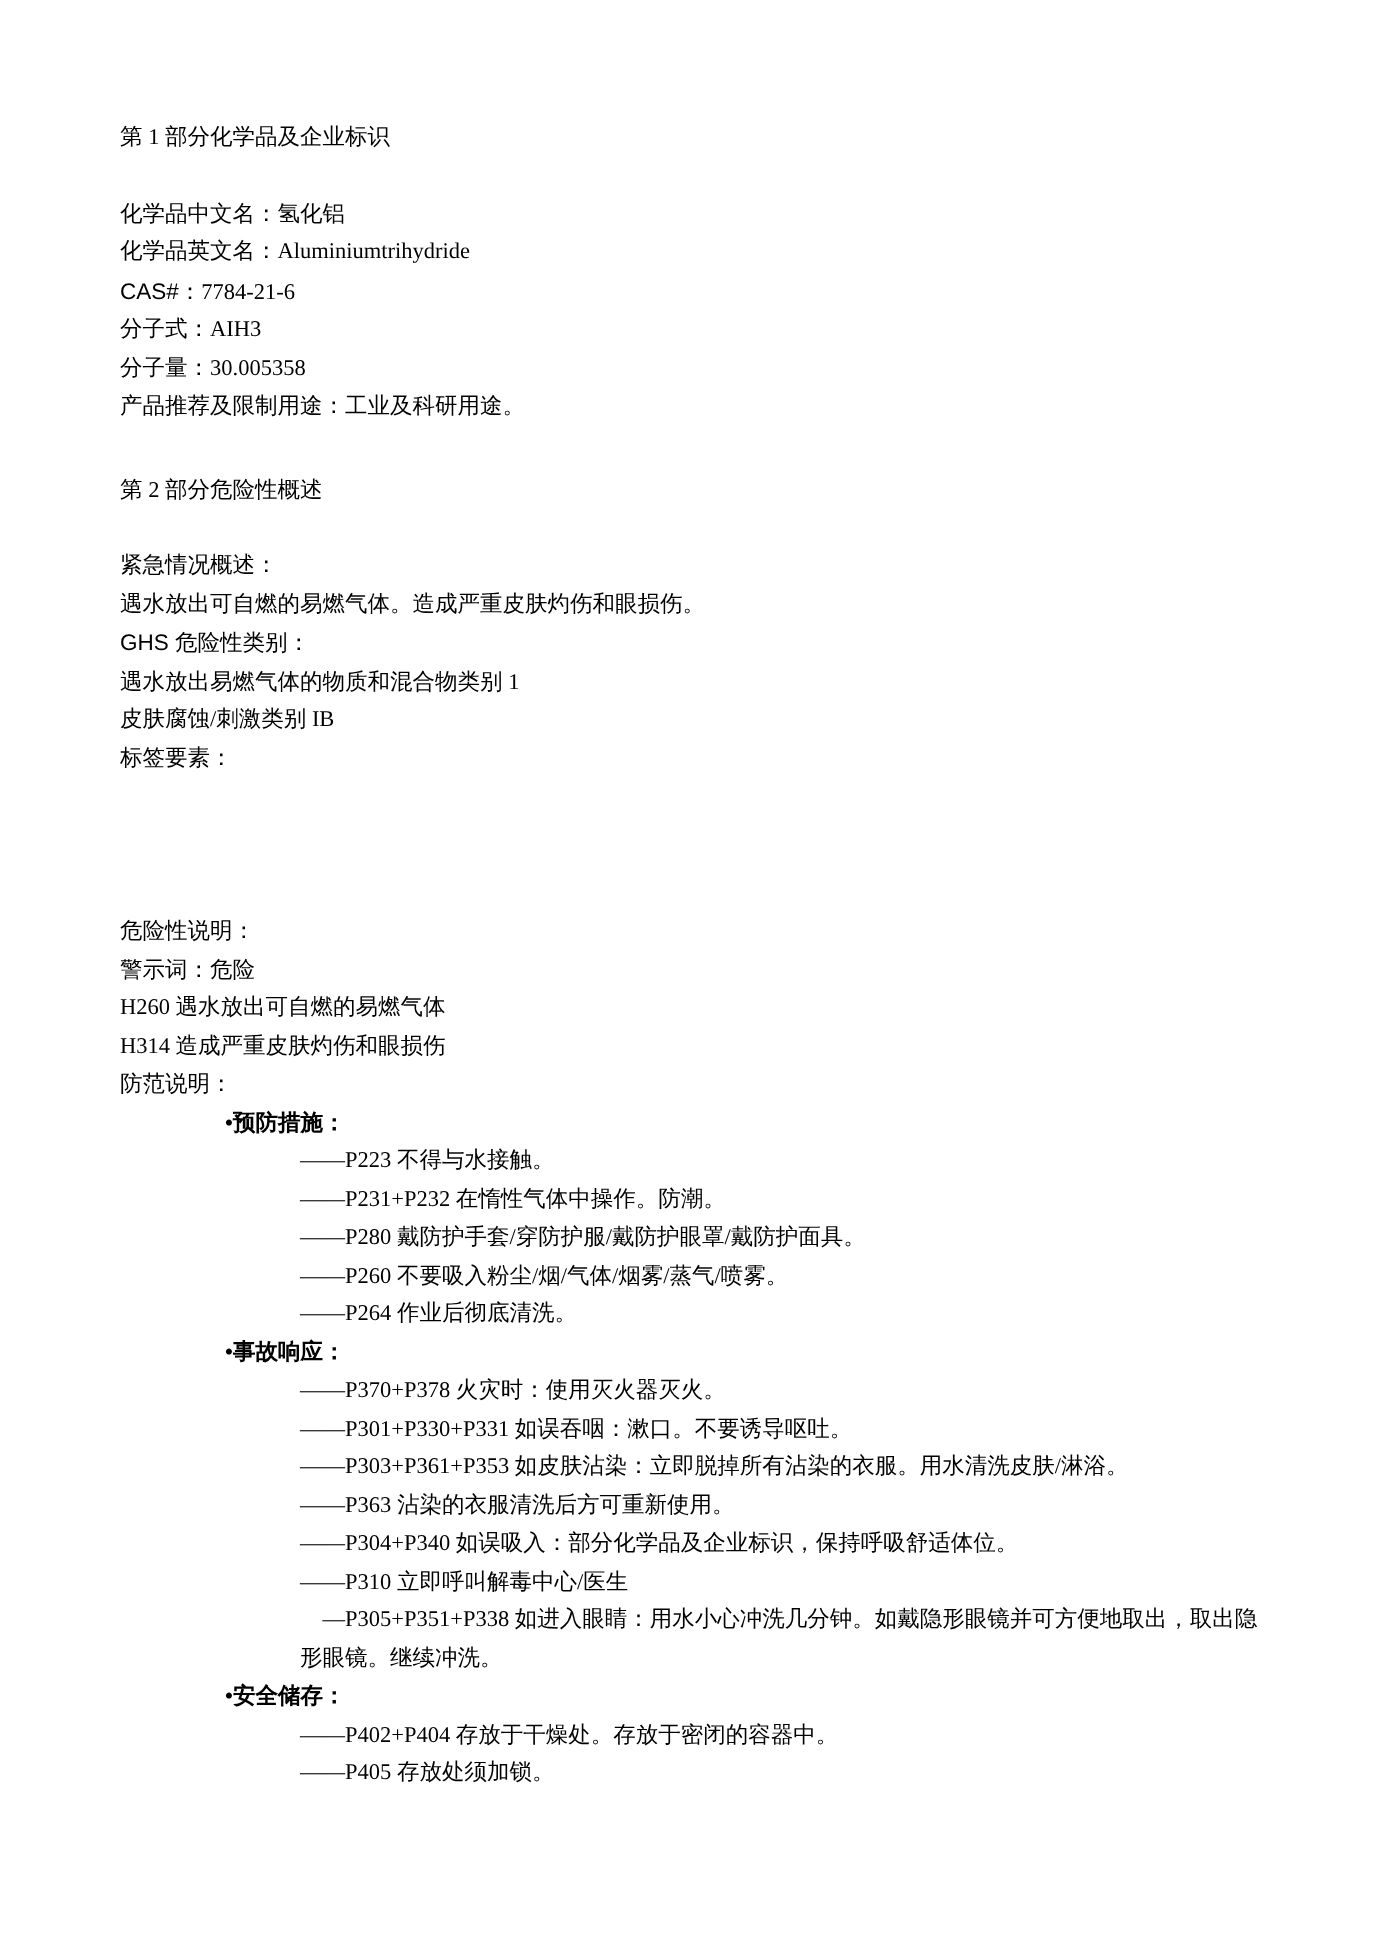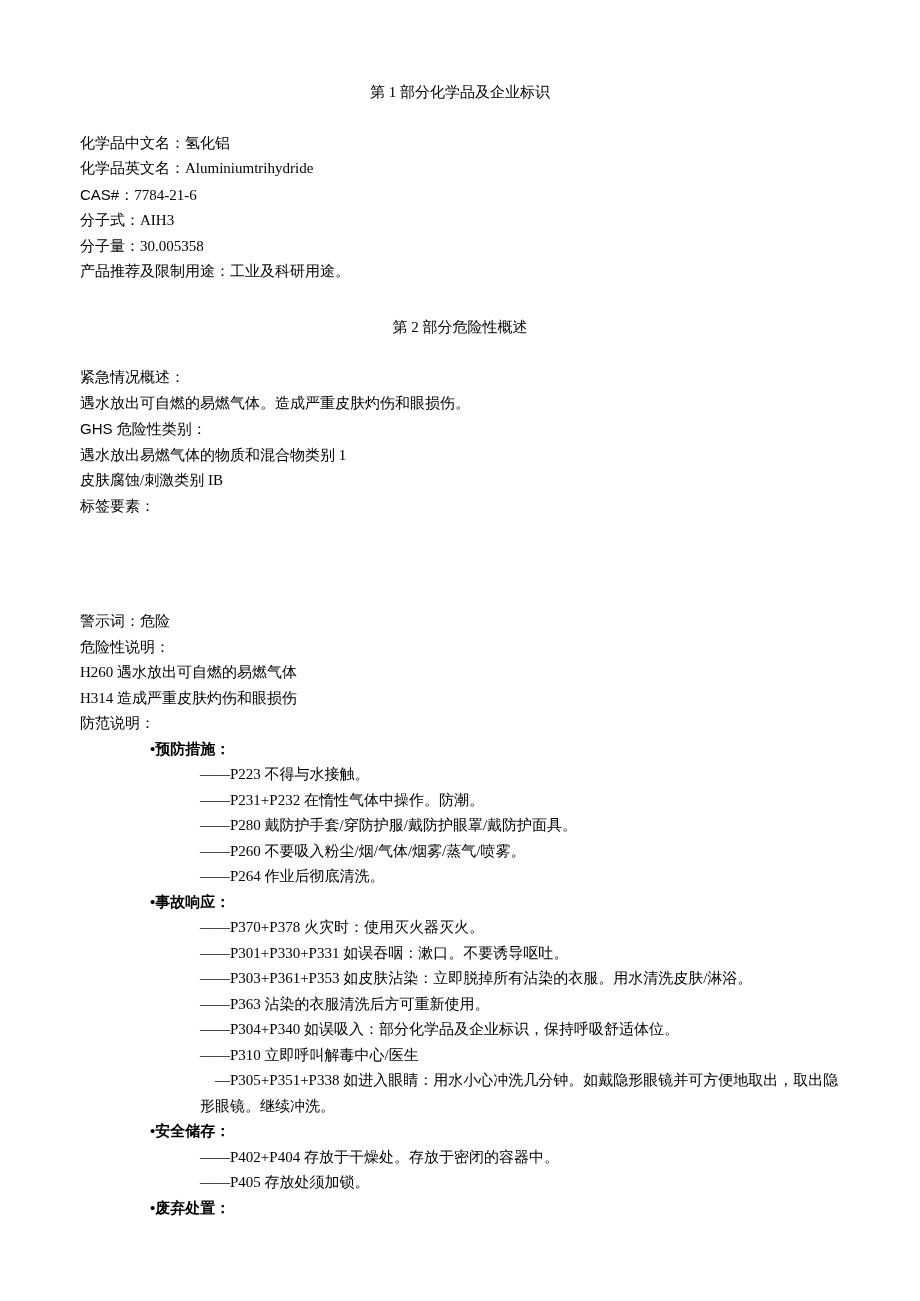--- a/index.html
+++ b/index.html
@@ -7,21 +7,20 @@
       font-size: 15px;
       line-height: 1.7;
       color: #000;
       background: #fff;
       margin: 0;
       padding: 70px 80px;
       width: 920px;
       box-sizing: border-box;
     }
     .section-heading {
-      text-align: center;
       margin: 10px 0 25px 0;
     }
     .field-line { margin: 0; }
     .bold { font-weight: normal; font-family: "Microsoft YaHei", sans-serif; }
     .section2 { margin-top: 30px; }
     .block-gap { height: 90px; }
     .indent-1 { margin-left: 70px; font-weight: bold; }
     .indent-2 { margin-left: 120px; font-family: Liberation Serif, serif; }
     .indent-2b { margin-left: 100px; padding-left: 20px; }
   </style>
@@ -56,24 +55,24 @@
   <p class="field-line">遇水放出可自燃的易燃气体。造成严重皮肤灼伤和眼损伤。</p>
 
   <p class="field-line"><span class="bold">GHS 危险性类别：</span></p>
   <p class="field-line">遇水放出易燃气体的物质和混合物类别 1</p>
   <p class="field-line">皮肤腐蚀/刺激类别 IB</p>
 
   <p class="field-line">标签要素：</p>
 
   <div class="block-gap"></div>
 
+  <p class="field-line">危险性说明：</p>
   <p class="field-line">
     <span>警示词：</span><span>危险</span>
   </p>
-  <p class="field-line">危险性说明：</p>
   <p class="field-line">H260 遇水放出可自燃的易燃气体</p>
   <p class="field-line">H314 造成严重皮肤灼伤和眼损伤</p>
   <p class="field-line">防范说明：</p>
 
   <p class="field-line indent-1">•预防措施：</p>
   <p class="field-line indent-2">——P223 不得与水接触。</p>
   <p class="field-line indent-2">——P231+P232 在惰性气体中操作。防潮。</p>
   <p class="field-line indent-2">——P280 戴防护手套/穿防护服/戴防护眼罩/戴防护面具。</p>
   <p class="field-line indent-2">——P260 不要吸入粉尘/烟/气体/烟雾/蒸气/喷雾。</p>
   <p class="field-line indent-2">——P264 作业后彻底清洗。</p>
@@ -84,14 +83,13 @@
   <p class="field-line indent-2">——P303+P361+P353 如皮肤沾染：立即脱掉所有沾染的衣服。用水清洗皮肤/淋浴。</p>
   <p class="field-line indent-2">——P363 沾染的衣服清洗后方可重新使用。</p>
   <p class="field-line indent-2">——P304+P340 如误吸入：部分化学品及企业标识，保持呼吸舒适体位。</p>
   <p class="field-line indent-2">——P310 立即呼叫解毒中心/医生</p>
   <p class="field-line indent-2b">　—P305+P351+P338 如进入眼睛：用水小心冲洗几分钟。如戴隐形眼镜并可方便地取出，取出隐形眼镜。继续冲洗。</p>
 
   <p class="field-line indent-1">•安全储存：</p>
   <p class="field-line indent-2">——P402+P404 存放于干燥处。存放于密闭的容器中。</p>
   <p class="field-line indent-2">——P405 存放处须加锁。</p>
 
-  <p class="field-line indent-1">•废弃处置：</p>
 </div>
 
 </body></html>

